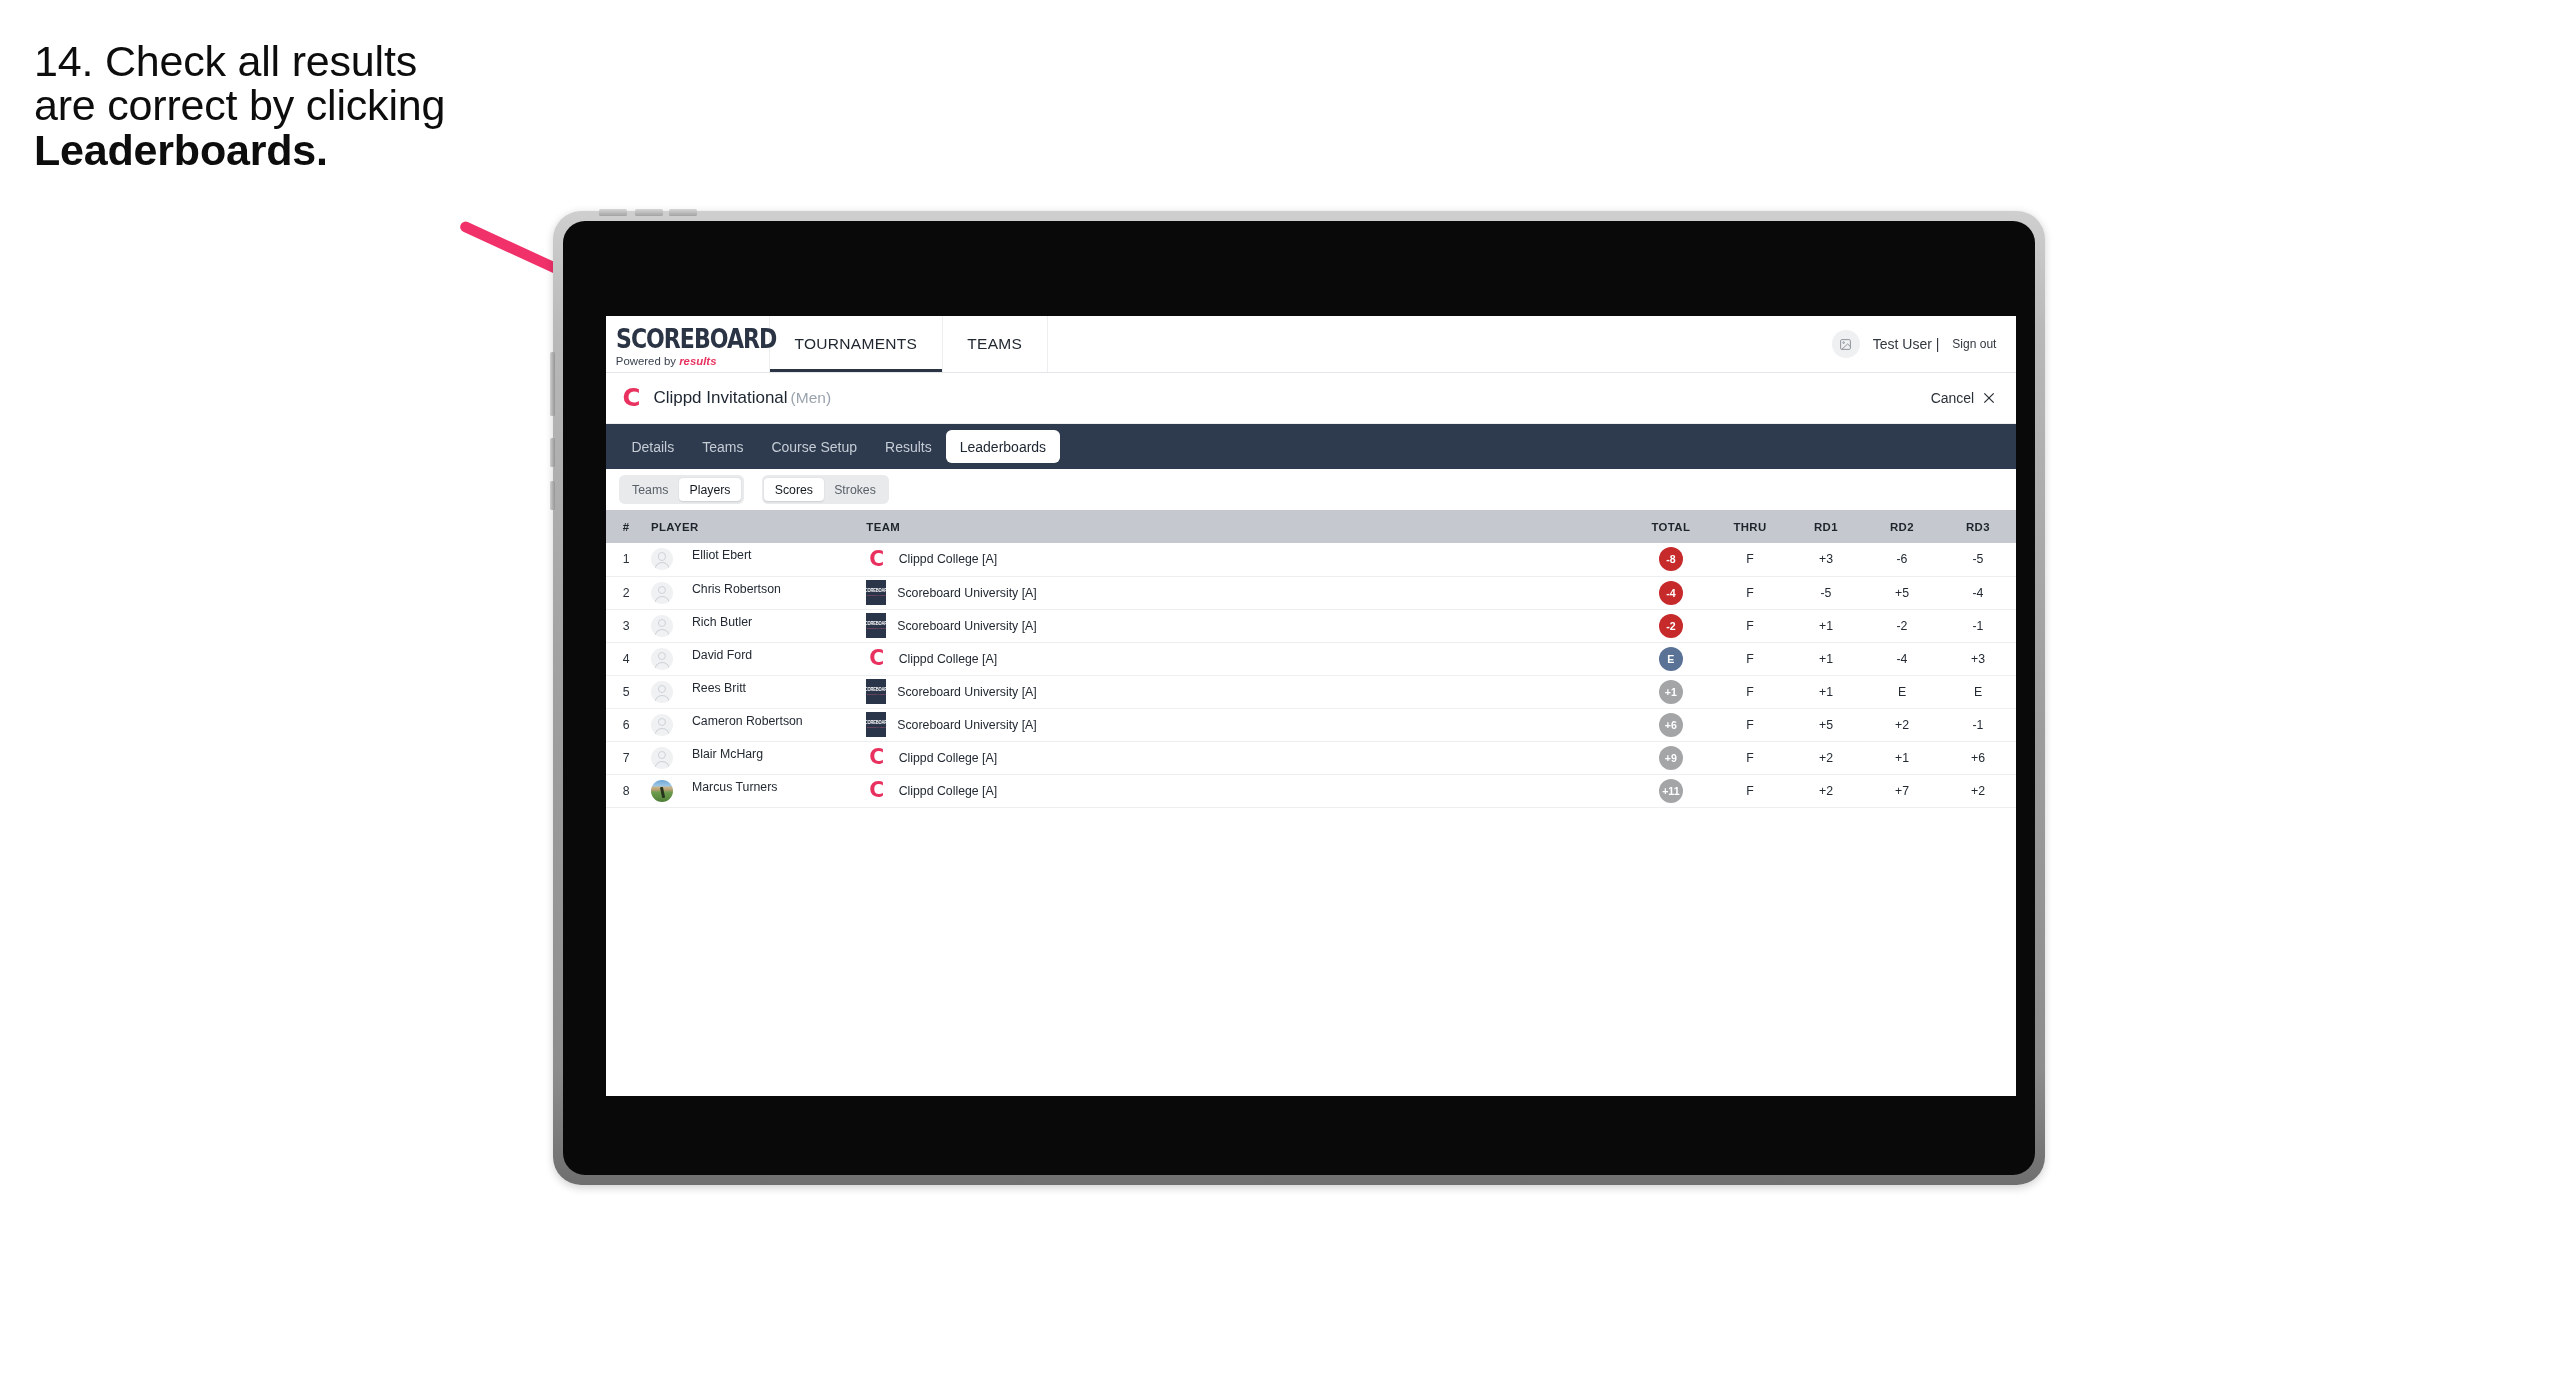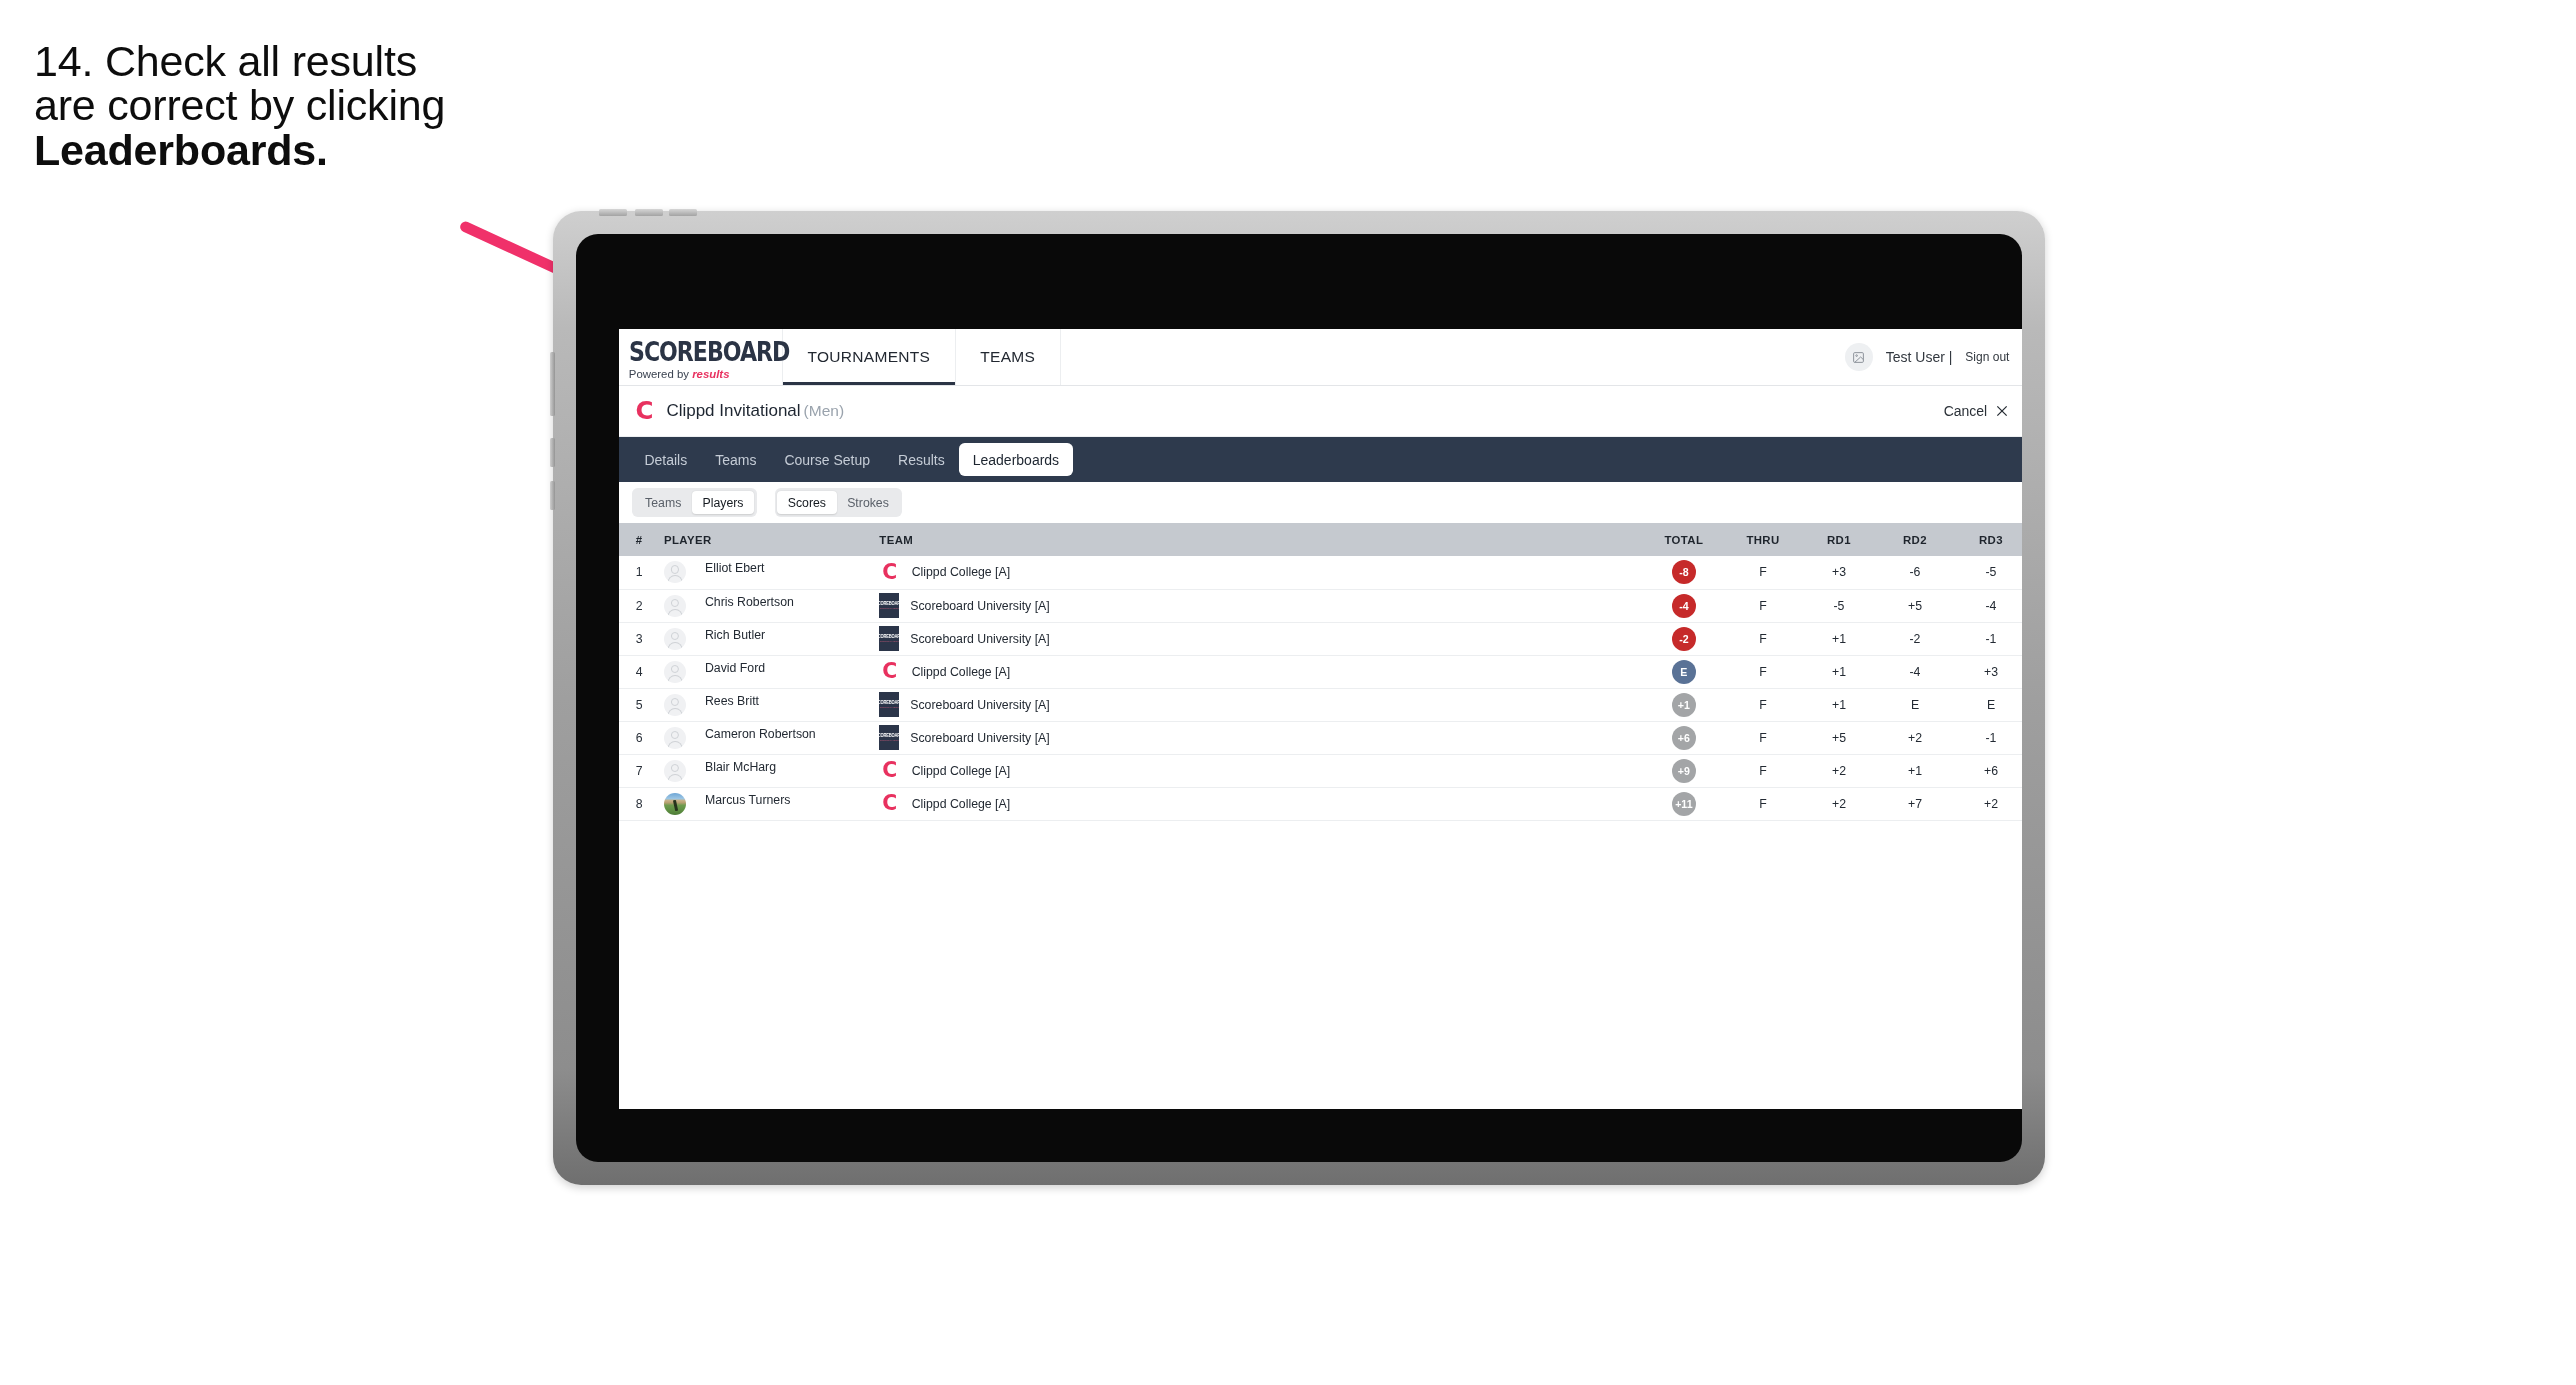--- a/index.html
+++ b/index.html
@@ -32,21 +32,21 @@
     pointer-events: none;
   }
 
   
   .tablet {
     position: absolute;
     left: 553px; top: 211px;
     width: 1492px; height: 974px;
     background: linear-gradient(180deg,#cfcfcf 0%, #b9b9b9 12%, #9f9f9f 50%, #8d8d8d 88%, #6f6f6f 100%);
     border-radius: 28px;
-    padding: 23px;
+    padding: 10px;
     box-shadow: 0 2.5px 8.2px rgba(0,0,0,0.18);
   }
   .tablet-screen {
     width: 100%; height: 100%;
     background: #090909;
     border-radius: 22px;
     position: relative;
     overflow: hidden;
   }
   .btn-top {

